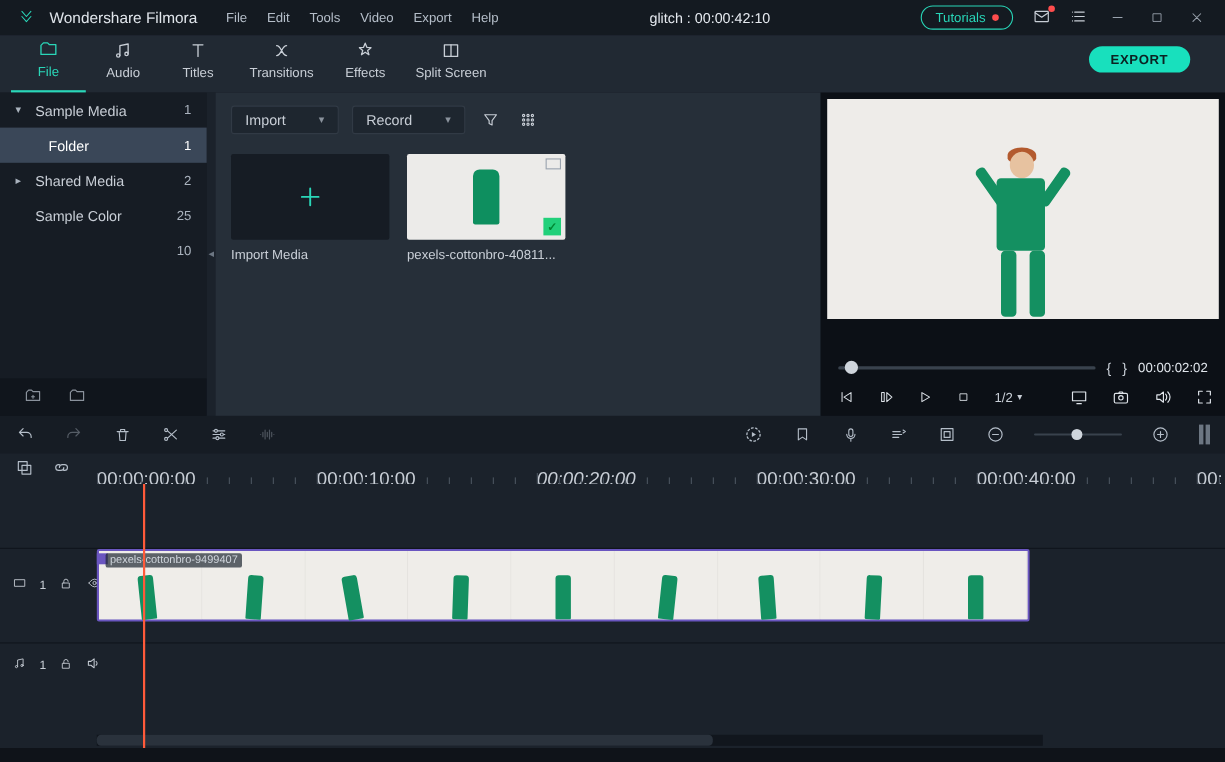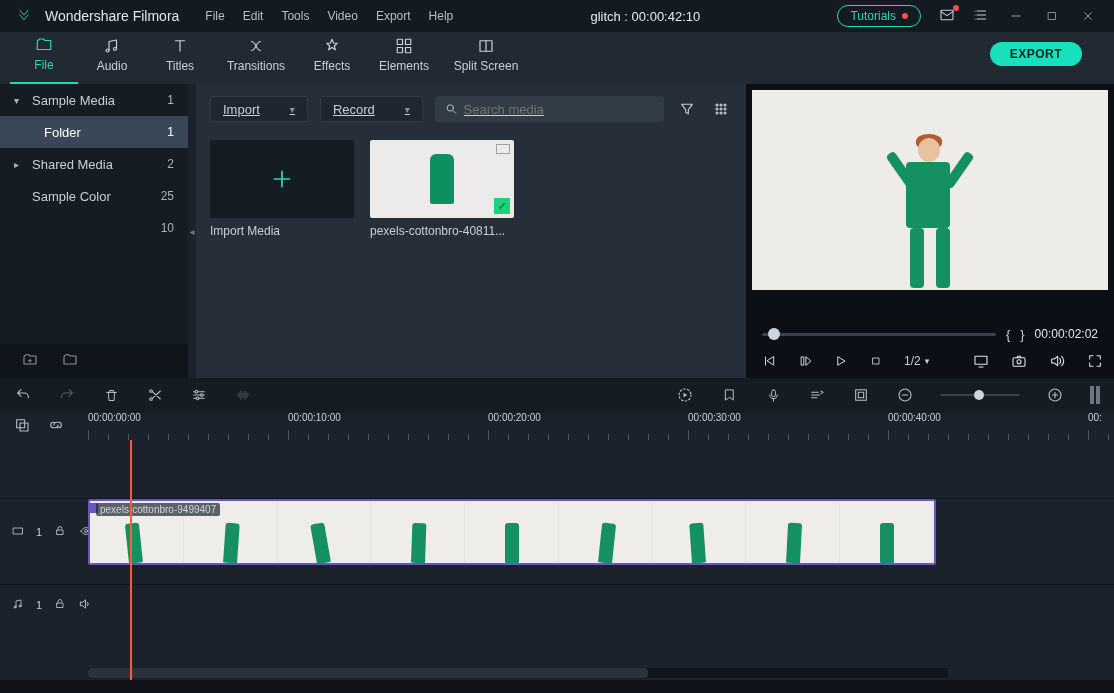--- a/index.html
+++ b/index.html
@@ -33,21 +33,21 @@
 .lp-row.selected { background:#3a4758; color:#fff;}
 .lp-row .count { margin-left:auto; font-size:12px; color:#aab3be;}
 .lp-row.selected .count { color:#fff;}
 .lp-caret { width:10px; display:inline-block; color:#aab3be; font-size:10px; }
 .lp-footer { height:34px; display:flex; gap:24px; padding-left:22px; align-items:center; background:#10151c;}
 .lp-footer svg { width:16px; height:16px; color:#8a929c; cursor:pointer;}
 .panel-handle { width:8px; background:#1b222b; display:flex; align-items:center; justify-content:center;}
 .panel-handle span { font-size:10px; color:#6c7682;}
 
 .mediapanel { flex:1; background:#262f39; display:flex; flex-direction:column; padding:12px 14px 8px 14px; min-width:0;}
-.mp-toolbar { display:flex; align-items:center; gap:12px;text-decoration:underline; }
+.mp-toolbar { display:flex; align-items:center; gap:12px; }
 .mp-dd { display:flex; align-items:center; gap:30px; background:#1e262f; border:1px solid #313a45; height:26px; padding:0 12px; border-radius:3px; font-size:13px; cursor:pointer;}
 .mp-dd .ar { font-size:10px; color:#8a929c;}
 .mp-search { flex:1; display:flex; align-items:center; gap:6px; background:#323c47; height:26px; border-radius:3px; padding:0 10px;}
 .mp-search input { background:transparent; border:none; outline:none; color:#c8ced6; font-size:13px; width:100%;}
 .mp-icn { width:22px; height:22px; display:flex; align-items:center; justify-content:center; cursor:pointer; color:#c8ced6;}
 .mp-grid { display:flex; gap:16px; margin-top:18px;}
 .thumb { width:144px; display:flex; flex-direction:column; align-items:center; font-size:12px; color:#c8ced6;}
 .thumb-box { width:144px; height:78px; background:#141a21; display:flex; align-items:center; justify-content:center; position:relative; border-radius:2px;}
 .thumb-box.import { background:#161c24; cursor:pointer;}
 .thumb-box.import svg { width:26px; height:26px; color:#2ad6b8;}
@@ -86,21 +86,21 @@
 .zoom-slider { width:80px; height:2px; background:#39424d; position:relative; border-radius:2px;}
 .zoom-slider .dot { position:absolute; top:-4px; left:34px; width:10px; height:10px; border-radius:50%; background:#cfd5dc;}
 .dual-bar { display:flex; gap:2px;}
 .dual-bar div { width:4px; height:18px; background:#6c7682;}
 
 
 .ruler-row { display:flex; height:28px; background:#1b222b; }
 .ruler-left { width:88px; display:flex; gap:18px; align-items:center; padding-left:14px;}
 .ruler-left svg { width:16px; height:16px; color:#b5bec9; cursor:pointer;}
 .ruler { flex:1; position:relative; overflow:hidden;}
-.ruler-mark { position:absolute; top:0; font-size:10px; color:#c8ced6;}
+.ruler-mark { position:absolute; top:14px; font-size:17px; color:#c8ced6;}
 .tick { position:absolute; bottom:0; width:1px; height:6px; background:#4b545f;}
 
 
 .tracks { height:240px; background:#1b222b; position:relative; overflow:hidden;}
 .track-row { display:flex; height:66px; align-items:center; border-top:1px solid #10151c;}
 .track-row.audio { height:40px; margin-top:20px;}
 .track-hdr { width:88px; display:flex; gap:12px; align-items:center; padding-left:12px; font-size:11px; color:#c8ced6;}
 .track-content { flex:1; height:100%; position:relative;}
 .clip { position:absolute; top:0; height:66px; background:#efede9; border:2px solid #6a56c0; border-radius:2px;}
 .clip-thumbs { display:flex; height:100%;}
@@ -194,29 +194,20 @@
         <path d="M6 6c6 0 6 12 12 12M6 18c6 0 6-12 12-12"></path>
       </svg>
     <span>Transitions</span>
   </div>
   <div class="ribbon-tab">
     <svg viewBox="0 0 24 24">
         <path d="M12 3l2 5 5 .5-4 3.5 1.5 5L12 14l-4.5 3 1.5-5-4-3.5 5-.5z"></path>
       </svg>
     <span>Effects</span>
   </div>
-  <div class="ribbon-tab" style="width:76px">
-    <svg viewBox="0 0 24 24">
-        <rect x="3" y="3" width="7" height="7"></rect>
-        <rect x="14" y="3" width="7" height="7"></rect>
-        <rect x="3" y="14" width="7" height="7"></rect>
-        <rect x="14" y="14" width="7" height="7"></rect>
-      </svg>
-    <span>Elements</span>
-  </div>
   <div class="ribbon-tab" style="width:88px">
     <svg viewBox="0 0 24 24">
         <rect x="4" y="5" width="16" height="14"></rect>
         <path d="M12 5v14"></path>
       </svg>
     <span>Split Screen</span>
   </div>
   <div class="export-btn">EXPORT</div>
 </div>
 
@@ -266,27 +257,20 @@
   <div class="mediapanel">
     <div class="mp-toolbar">
       <div class="mp-dd">
           <span>Import</span>
           <span class="ar">▾</span>
         </div>
       <div class="mp-dd">
           <span>Record</span>
           <span class="ar">▾</span>
         </div>
-      <div class="mp-search">
-        <svg width="14" height="14" viewBox="0 0 24 24">
-            <circle cx="10" cy="10" r="6"></circle>
-            <path d="M20 20l-5-5"></path>
-          </svg>
-        <input placeholder="Search media" style="">
-      </div>
       <div class="mp-icn">
           <svg width="16" height="16" viewBox="0 0 24 24">
             <path d="M4 5h16l-6 8v6l-4-2v-4z"></path>
           </svg>
         </div>
       <div class="mp-icn">
           <svg width="16" height="16" viewBox="0 0 24 24" fill="currentColor" stroke="none">
             <circle cx="6" cy="6" r="1.5"></circle>
             <circle cx="12" cy="6" r="1.5"></circle>
             <circle cx="18" cy="6" r="1.5"></circle>
@@ -488,21 +472,21 @@
           <rect x="4" y="4" width="12" height="12"></rect>
           <rect x="9" y="9" width="12" height="12"></rect>
         </svg></span>
     <span><svg viewBox="0 0 24 24">
           <path d="M9 12a4 4 0 014-4h3a4 4 0 010 8h-1M15 12a4 4 0 01-4 4H8a4 4 0 010-8h1"></path>
         </svg></span>
   </div>
   <div class="ruler" id="ruler">
       <span class="ruler-mark" style="left: 0px;">00:00:00:00</span>
       <span class="ruler-mark" style="left: 200px;">00:00:10:00</span>
-      <span class="ruler-mark" style="left: 400px;">00:00:20:00</span>
+      <span class="ruler-mark" style="left: 400px; font-style: italic;">00:00:20:00</span>
       <span class="ruler-mark" style="left: 600px;">00:00:30:00</span>
       <span class="ruler-mark" style="left: 800px;">00:00:40:00</span>
       <span class="ruler-mark" style="left: 1000px;">00:</span>
       <div class="tick" style="left: 0px; height: 10px;"></div>
       <div class="tick" style="left: 20px;"></div>
       <div class="tick" style="left: 40px;"></div>
       <div class="tick" style="left: 60px;"></div>
       <div class="tick" style="left: 80px;"></div>
       <div class="tick" style="left: 100px;"></div>
       <div class="tick" style="left: 120px;"></div>

